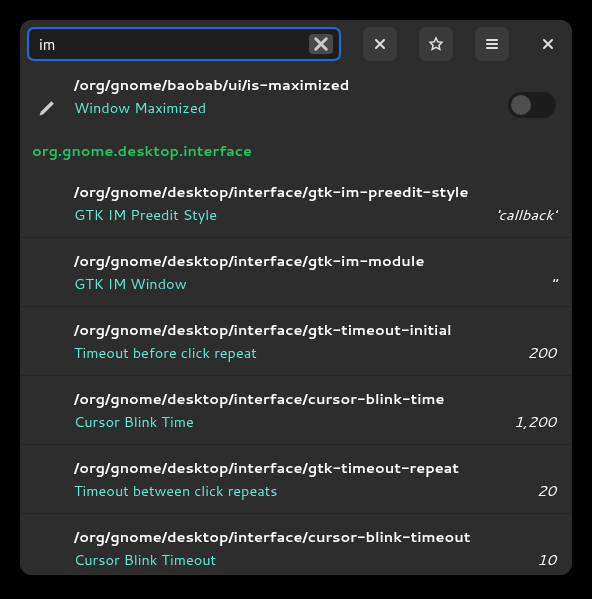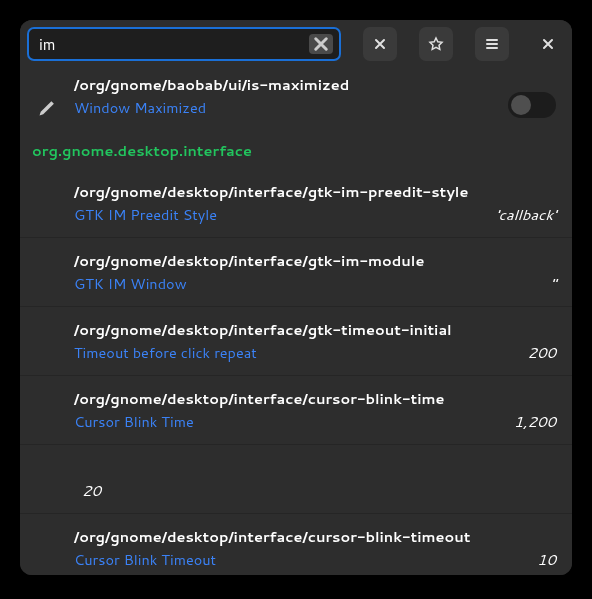--- a/index.html
+++ b/index.html
@@ -102,21 +102,21 @@
     flex-direction: column;
     gap: 2px;
   }
   .key-path {
     color: #fff;
     font-size: 14.5px;
     font-weight: 700;
     word-break: break-all;
   }
   .key-desc {
-    color: #3b82f6;
+    color: #5eead4;
     font-size: 14.5px;
   }
   .value {
     color: #fff;
     font-size: 15px;
     white-space: nowrap;
     padding-left: 8px;
     font-style: italic;
   }
   .toggle {
@@ -236,20 +236,24 @@
           <div class="spacer-left"></div>
           <div class="key-info">
             <div class="key-path">/org/gnome/desktop/interface/cursor-blink-time</div>
             <div class="key-desc">Cursor Blink Time</div>
           </div>
           <div class="value">1,200</div>
         </div>
         <div class="divider"></div>
         <div class="row">
           <div class="spacer-left"></div>
+          <div class="key-info">
+            <div class="key-path">/org/gnome/desktop/interface/gtk-timeout-repeat</div>
+            <div class="key-desc">Timeout between click repeats</div>
+          </div>
           <div class="value">20</div>
         </div>
         <div class="divider"></div>
         <div class="row">
           <div class="spacer-left"></div>
           <div class="key-info">
             <div class="key-path">/org/gnome/desktop/interface/cursor-blink-timeout</div>
             <div class="key-desc">Cursor Blink Timeout</div>
           </div>
           <div class="value">10</div>

